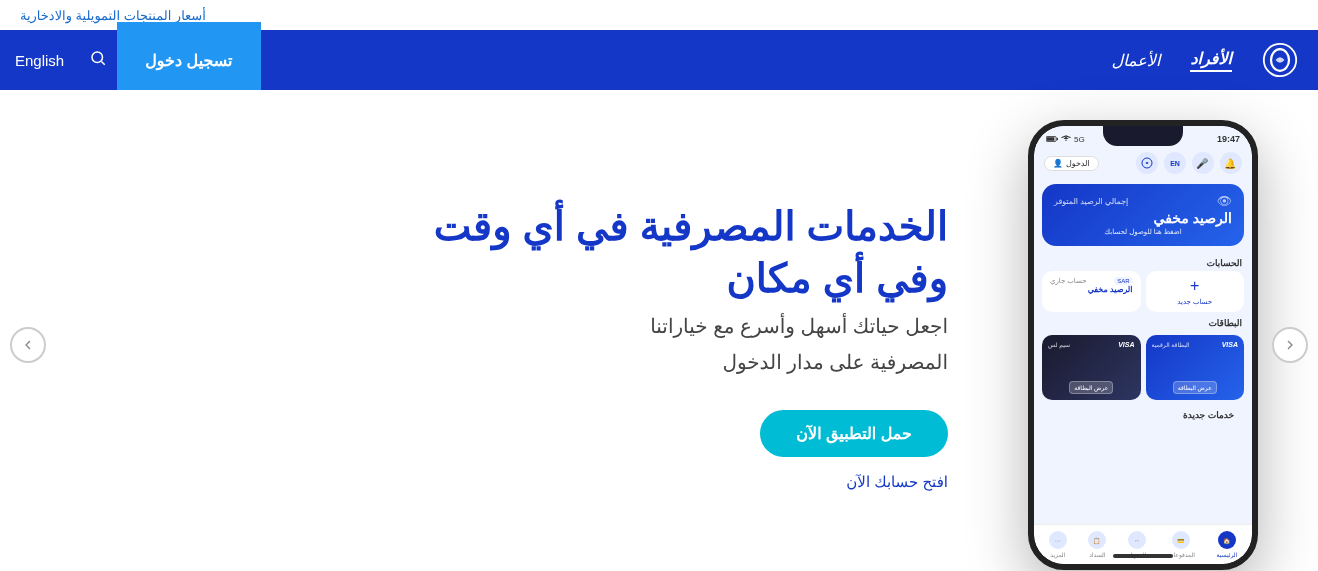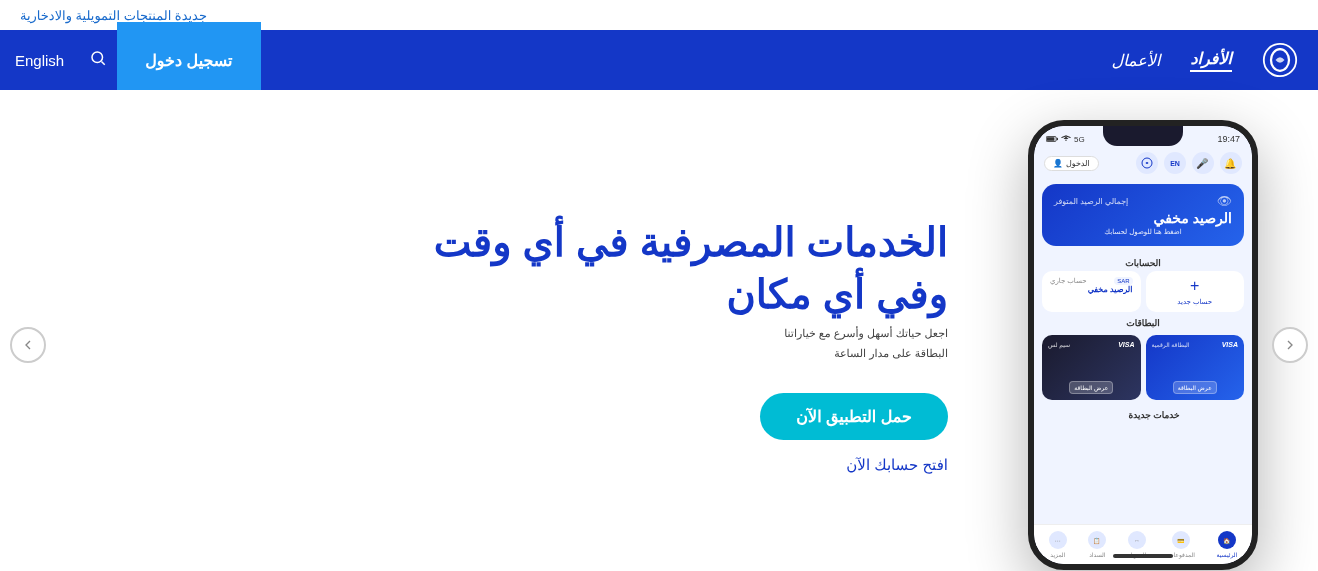--- a/index.html
+++ b/index.html
@@ -187,21 +187,21 @@
       display: flex;
       justify-content: space-between;
       align-items: center;
       padding: 8px 12px 4px;
       font-size: 9px;
       color: #333;
       background: #f0f4ff;
     }
 
     .phone-status-time {
-      font-weight: 400;
+      font-weight: 700;
     }
 
     .phone-status-icons {
       display: flex;
       gap: 3px;
       align-items: center;
       font-size: 8px;
     }
 
     
@@ -269,21 +269,21 @@
 
     .phone-balance-link {
       font-size: 7px;
       color: rgba(255,255,255,0.9);
       text-align: center;
       display: block;
     }
 
     
     .phone-section-title {
-      text-align: center;
+      text-align: right;
       font-size: 9px;
       font-weight: 600;
       color: #333;
       padding: 6px 10px 3px;
     }
 
     .phone-accounts {
       display: flex;
       gap: 5px;
       padding: 0 8px;
@@ -445,21 +445,21 @@
 
     .hero-title {
       font-size: 40px;
       font-weight: 800;
       color: #1437c7;
       line-height: 1.3;
       margin-bottom: 4px;
     }
 
     .hero-subtitle {
-      font-size: 11px;
+      font-size: 20px;
       color: #444;
       line-height: 1.8;
       margin-bottom: 30px;
     }
 
     .hero-cta-primary {
       background: #00bcd4;
       color: white;
       border: none;
       padding: 14px 36px;
@@ -488,21 +488,21 @@
       width: 60px;
       height: 4px;
       background: #333;
       border-radius: 2px;
     }
   </style>
 </head>
 <body>
 
 <div class="top-bar">
-  <a href="#">جديدة المنتجات التمويلية والادخارية</a>
+  <a href="#">أسعار المنتجات التمويلية والادخارية</a>
 </div>
 
 <nav class="navbar">
 
   <div class="navbar-logo">
     <svg viewBox="0 0 40 40" fill="none" xmlns="http://www.w3.org/2000/svg">
       <circle cx="20" cy="20" r="18" stroke="white" stroke-width="2" fill="none"></circle>
       <path d="M20 8 C14 8 10 14 10 20 C10 26 14 32 20 32 C26 32 30 26 30 20" stroke="white" stroke-width="2.5" fill="none" stroke-linecap="round"></path>
       <path d="M20 8 C26 8 30 14 30 20" stroke="white" stroke-width="2.5" fill="none" stroke-linecap="round"></path>
       <path d="M15 20 Q20 14 25 20 Q20 26 15 20Z" fill="white" opacity="0.8"></path>
@@ -660,20 +660,20 @@
     </div>
   </div>
 
   <div class="hero-text">
     <h1 class="hero-title">
       <span>الخدمات المصرفية في أي وقت</span><br>
       <span>وفي أي مكان</span>
     </h1>
     <p class="hero-subtitle">
       <span>اجعل حياتك أسهل وأسرع مع خياراتنا</span><br>
-      <span>البطاقة على مدار الساعة</span>
+      <span>المصرفية على مدار الدخول</span>
     </p>
     <button class="hero-cta-primary">حمل التطبيق الآن</button>
     <br>
     <a href="#" class="hero-cta-secondary">افتح حسابك الآن</a>
   </div>
 
 </section>
 
 </body></html>

